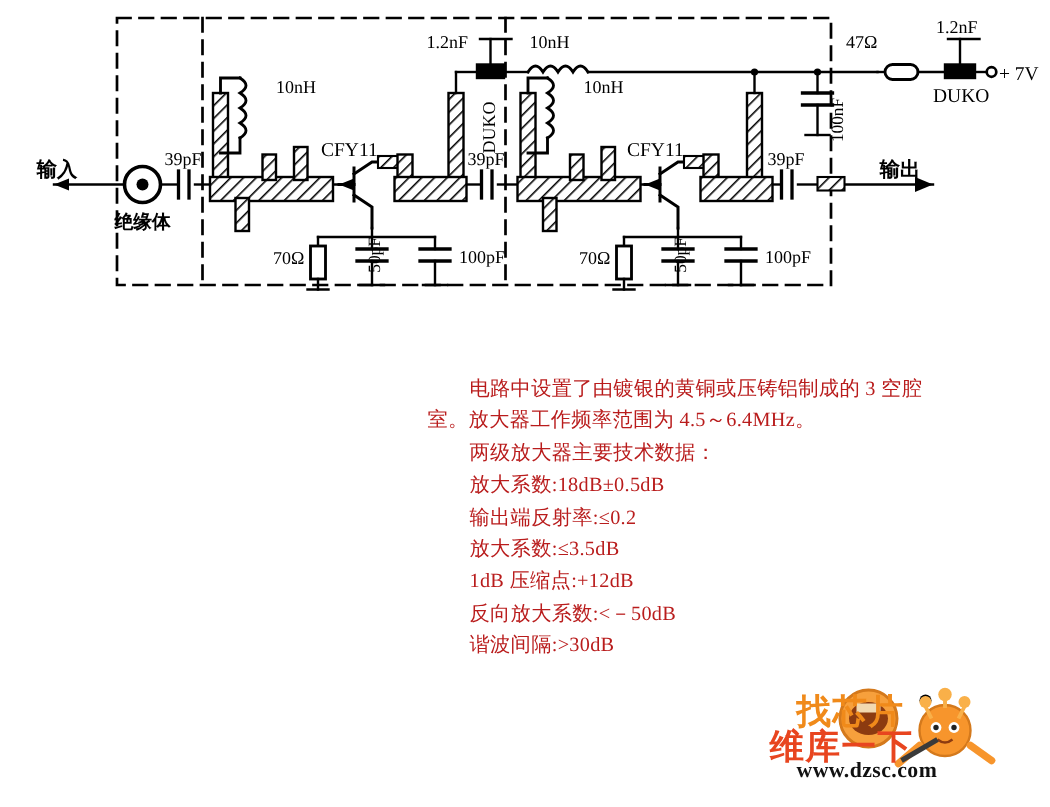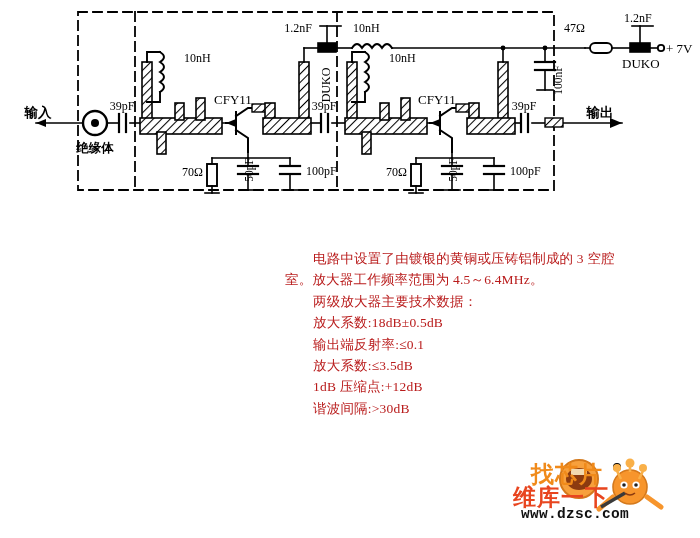--- a/index.html
+++ b/index.html
@@ -8,22 +8,22 @@
   #schematic{position:absolute;left:0;top:0;width:700px;height:225px;}
   #spec{position:absolute;left:285px;top:248px;width:375px;}
   .spec-line{font-size:13.5px;line-height:21.4px;white-space:nowrap;color:#b91c1c;
              letter-spacing:.2px;}
   .spec-line.indent{text-indent:28px;}
   #watermark{position:absolute;left:513px;top:457px;width:152px;height:68px;}
   .wm-top{position:absolute;left:18px;top:2px;font-size:23px;font-weight:bold;
           color:#f08a1a;letter-spacing:1px;font-family:Liberation Sans, sans-serif;}
   .wm-mid{position:absolute;left:0px;top:25px;font-size:23px;font-weight:bold;
           color:#e8451f;letter-spacing:1px;font-family:"DejaVu Sans",sans-serif;}
-  .wm-url{position:absolute;left:8px;top:49px;font-size:14.5px;font-weight:bold;
-          color:#111;letter-spacing:.3px;font-family:Liberation Mono, monospace;text-align:center;}
+  .wm-url{position:absolute;left:18px;top:49px;font-size:14.5px;font-weight:bold;
+          color:#111;letter-spacing:.3px;font-family:Liberation Serif, serif;text-align:center;}
 </style>
 </head>
 <body>
 
 <svg id="schematic" viewBox="0 0 700 225">
   <defs>
     <pattern id="hatch" width="6" height="6" patternUnits="userSpaceOnUse" patternTransform="rotate(45)">
       <rect width="6" height="6" fill="#ffffff"></rect>
       <line x1="0" y1="0" x2="0" y2="6" stroke="#000" stroke-width="2.1"></line>
     </pattern>
@@ -242,23 +242,24 @@
     <text x="622" y="68" font-size="13">DUKO</text>
     <text x="666" y="53" font-size="13">+ 7V</text>
   </g>
 </svg>
 
 <div id="spec">
   <div class="spec-line indent">电路中设置了由镀银的黄铜或压铸铝制成的 3 空腔</div>
   <div class="spec-line">室。放大器工作频率范围为 4.5～6.4MHz。</div>
   <div class="spec-line indent">两级放大器主要技术数据：</div>
   <div class="spec-line indent">放大系数:18dB±0.5dB</div>
-  <div class="spec-line indent">输出端反射率:≤0.1</div>
+  <div class="spec-line indent">输出端反射率:≤0.2</div>
   <div class="spec-line indent">放大系数:≤3.5dB</div>
   <div class="spec-line indent">1dB 压缩点:+12dB</div>
+  <div class="spec-line indent">反向放大系数:&lt;－50dB</div>
   <div class="spec-line indent">谐波间隔:&gt;30dB</div>
 </div>
 
 <div id="watermark">
   <svg width="152" height="68" viewBox="0 0 152 68" style="position:absolute;left:0;top:0">
     <g>
       <circle cx="66" cy="22" r="19" fill="#f7a03c" stroke="#d4791c" stroke-width="2"></circle>
       <ellipse cx="66" cy="22" rx="13" ry="11" fill="#8c3b10"></ellipse>
       <rect x="58" y="12" width="16" height="6" fill="#f2d9b0"></rect>
       <circle cx="117" cy="30" r="17" fill="#f7952c" stroke="#d4791c" stroke-width="1.6"></circle>

